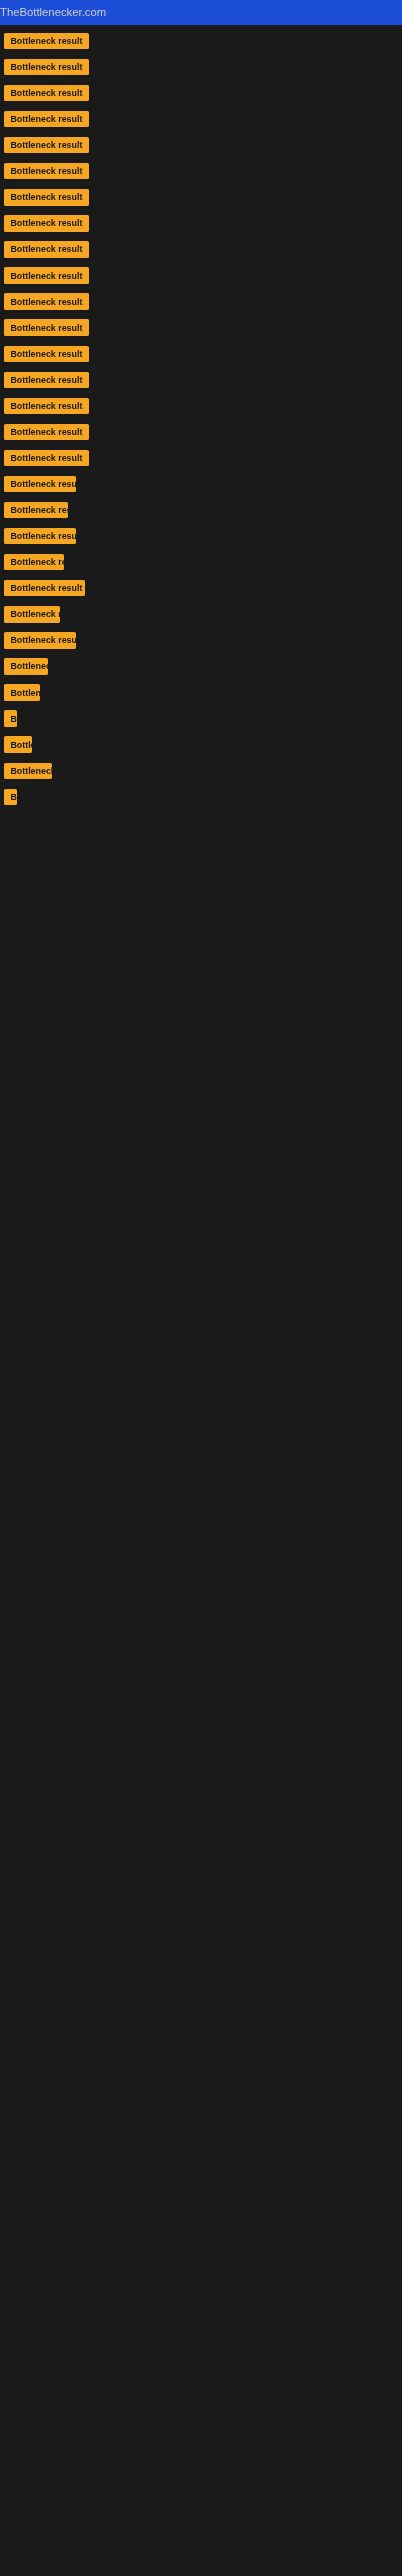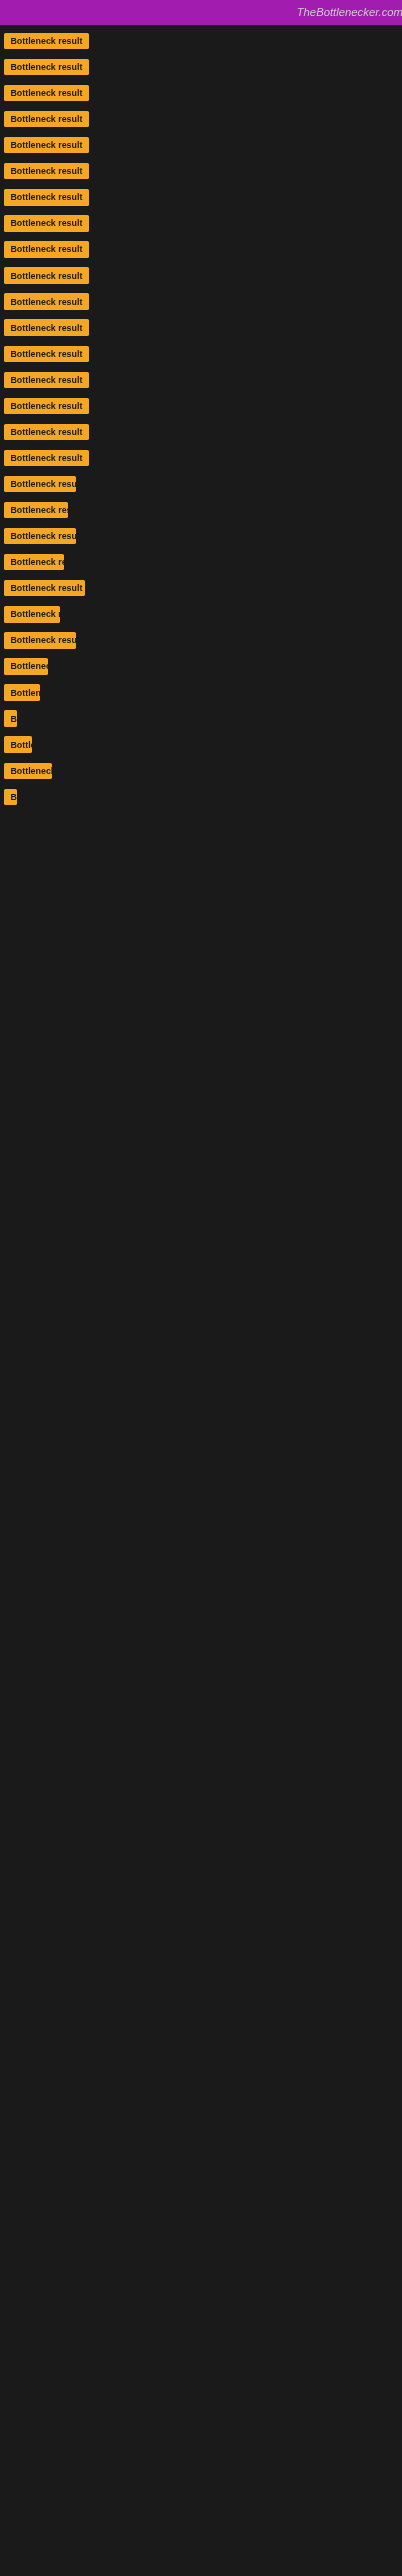--- a/index.html
+++ b/index.html
@@ -10,26 +10,25 @@
 
     body {
       width: 403px;
       min-height: 2576px;
       background-color: #1a1a1a;
       font-family: Arial, sans-serif;
       position: relative;
     }
 
     .site-title {
-      text-align: right;
+      text-align: left;
       color: #cccccc;
       font-size: 11.3px;
       padding: 6.4px 0;
-      background-color: #a21caf;
-      font-style: italic;
+      background-color: #1d4ed8;
     }
 
     .results-container {
       padding: 8px 4px;
     }
 
     .result-item {
       margin-bottom: 9.7px;
       display: flex;
       align-items: center;

